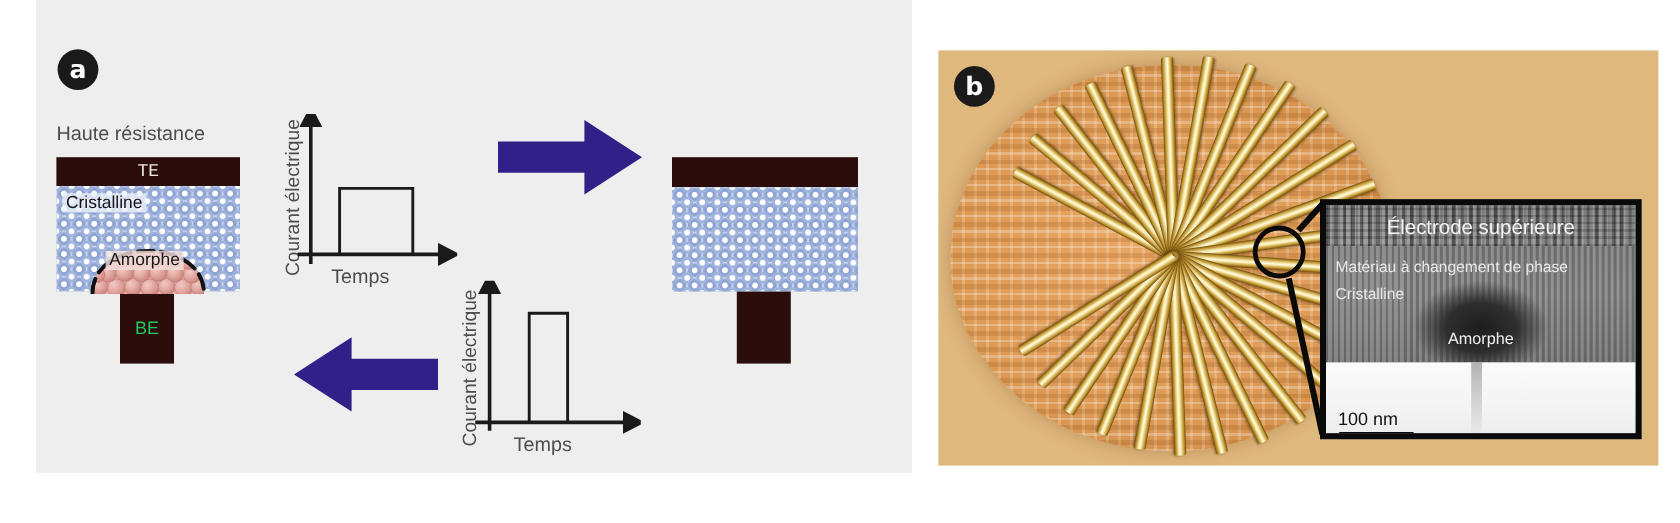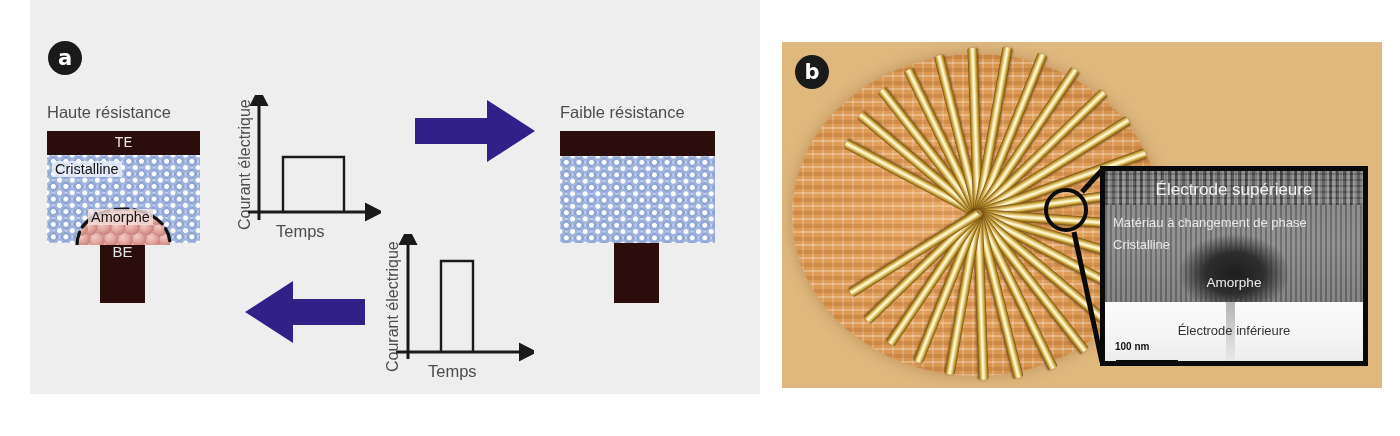--- a/index.html
+++ b/index.html
@@ -62,22 +62,22 @@
     position: absolute; inset: 0;
     background-image:
       radial-gradient(circle at 50% 50%, #ffffff 0 2.2px, rgba(255,255,255,0) 2.6px),
       radial-gradient(circle at 50% 50%, #9fb3dc 0 4.6px, rgba(159,179,220,0) 5.1px);
     background-size: 12.6px 12.6px, 12.6px 12.6px;
     background-position: 6.3px 6.3px, 6.3px 6.3px;
   }
   .dev-be {
     position: absolute;
     background: #2b0d0b;
-    display: flex; justify-content: center;
-    color: #e5e5e5; font-size: 15px;
+    display: flex; align-items: center; justify-content: center;
+    color: #22c55e; font-size: 15px;
   }
 
   
   .amorphous-wrap {
     position: absolute; z-index: 3;
     pointer-events: none;
   }
   .inline-label {
     position: absolute; z-index: 5;
     font-size: 14.5px; color: #141414;
@@ -185,21 +185,21 @@
   .tem-label {
     position: absolute; z-index: 3;
     white-space: nowrap;
     font-family: "Liberation Sans", sans-serif;
   }
   #tem-l-te  { left: 0; width: 100%; text-align: center; top: 9px;  font-size: 17px; color: #f2f2f2; }
   #tem-l-pcm { left: 8px;  top: 44px;  font-size: 13px; color: #e8e8e8; }
   #tem-l-cry { left: 8px;  top: 66px;  font-size: 13px; color: #e8e8e8; }
   #tem-l-amo { left: 0; width: 100%; text-align: center; top: 104px; font-size: 13.5px; color: #efefef; }
   #tem-l-be  { left: 0; width: 100%; text-align: center; top: 152px; font-size: 13px; color: #333333; }
-  #tem-scale-text { left: 10px; top: 170px; font-size: 10px; color: #111111; font-weight: bold; }
+  #tem-scale-text { left: 10px; top: 170px; font-size: 15px; color: #111111; font-weight: normal; }
   #tem-scale-bar {
     position: absolute; left: 11px; top: 189px;
     width: 62px; height: 9px; background: #0a0a0a; z-index: 3;
   }
 </style>
 </head>
 <body>
 
 <div id="root">
 
@@ -282,21 +282,20 @@
       <line x1="2" y1="117" x2="122" y2="117" stroke="#1a1a1a" stroke-width="3" marker-end="url(#ah1)"></line>
       <polyline points="37,117 37,62 98,62 98,117" fill="none" stroke="#1a1a1a" stroke-width="2.4"></polyline>
     </svg>
     <div class="axis-xlabel" style="left:54px; top:187px;">Temps</div>
   </div>
 
   <svg class="arrow" id="arrow-right" style="left:415px; top:98px; width:122px; height:66px;" viewBox="0 0 122 66">
     <path d="M0,20 L72,20 L72,2 L120,33 L72,64 L72,46 L0,46 Z" fill="#312088"></path>
   </svg>
 
-  <div class="state-title" id="title-low">Faible résistance</div>
 
   <div class="device" id="device-right" style="left:560px; top:131px; width:155px; height:172px;">
     <div class="dev-te" style="width:155px; height:25px;">
       <span></span>
     </div>
     <div class="dev-cryst" style="top:25px; width:155px; height:87px;"></div>
     <div class="dev-be" style="left:54px; top:112px; width:45px; height:60px;">
       <span></span>
     </div>
   </div>
@@ -363,21 +362,20 @@
     <div id="tem-inset">
       <div class="tem-upper">
         <div class="tem-upper-grain"></div>
       </div>
       <div class="tem-lower"></div>
 
       <div class="tem-label" id="tem-l-pcm">Matériau à changement de phase</div>
       <div class="tem-label" id="tem-l-te">Électrode supérieure</div>
       <div class="tem-label" id="tem-l-cry">Cristalline</div>
       <div class="tem-label" id="tem-l-amo">Amorphe</div>
-      <div class="tem-label" id="tem-l-be">Électrode inférieure</div>
       <div class="tem-label" id="tem-scale-text">100 nm</div>
       <div id="tem-scale-bar"></div>
     </div>
   </div>
 
   <div class="panel-badge" id="badge-b">b</div>
 
 </div>
 
 </body></html>

